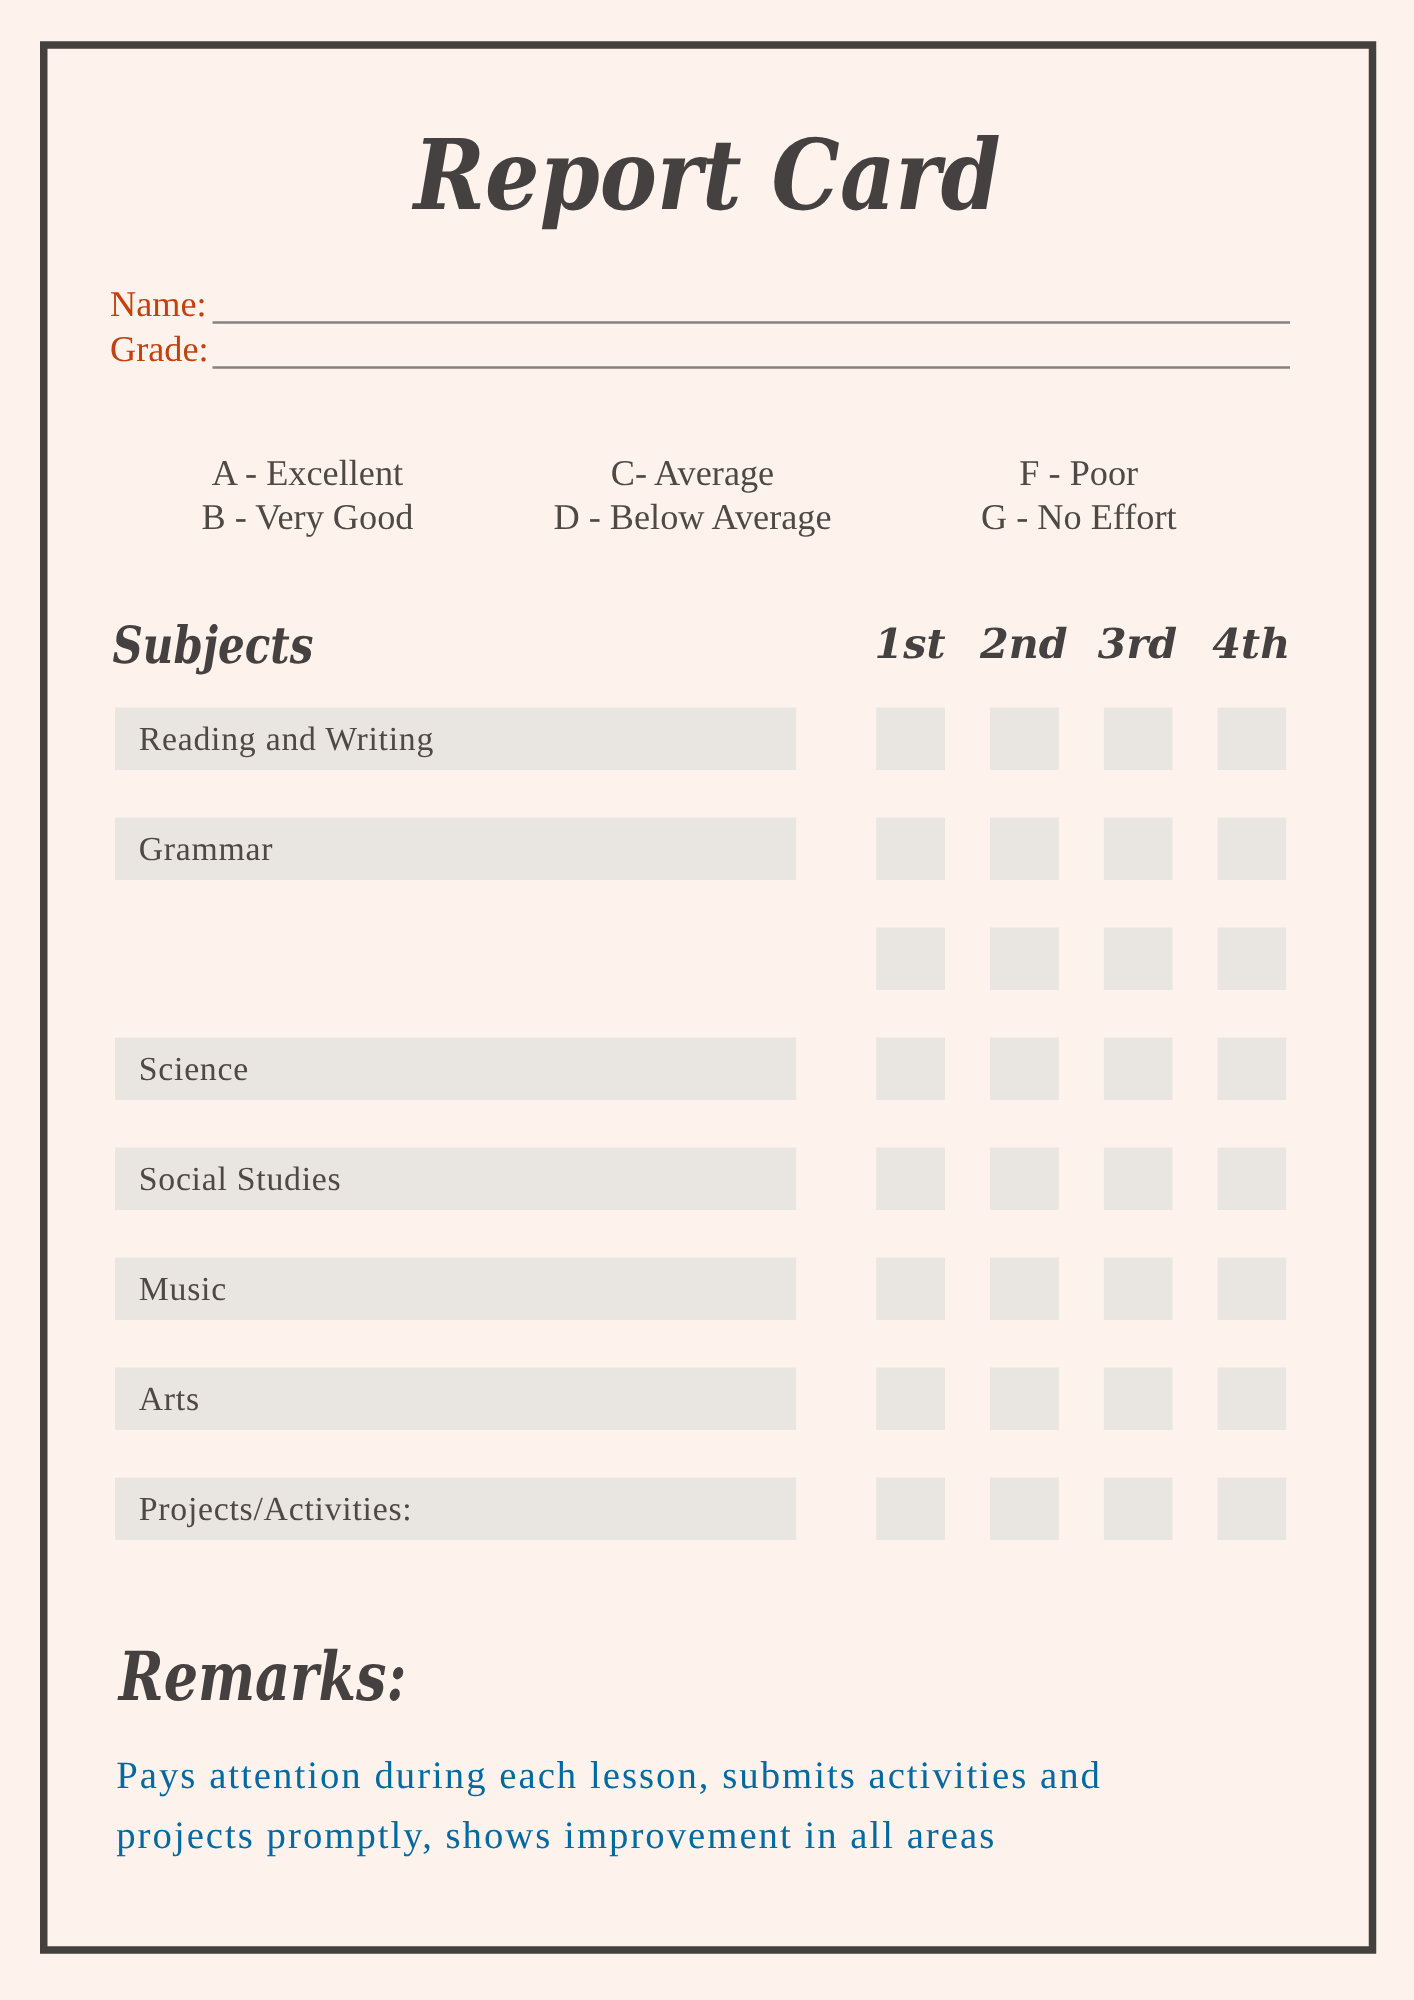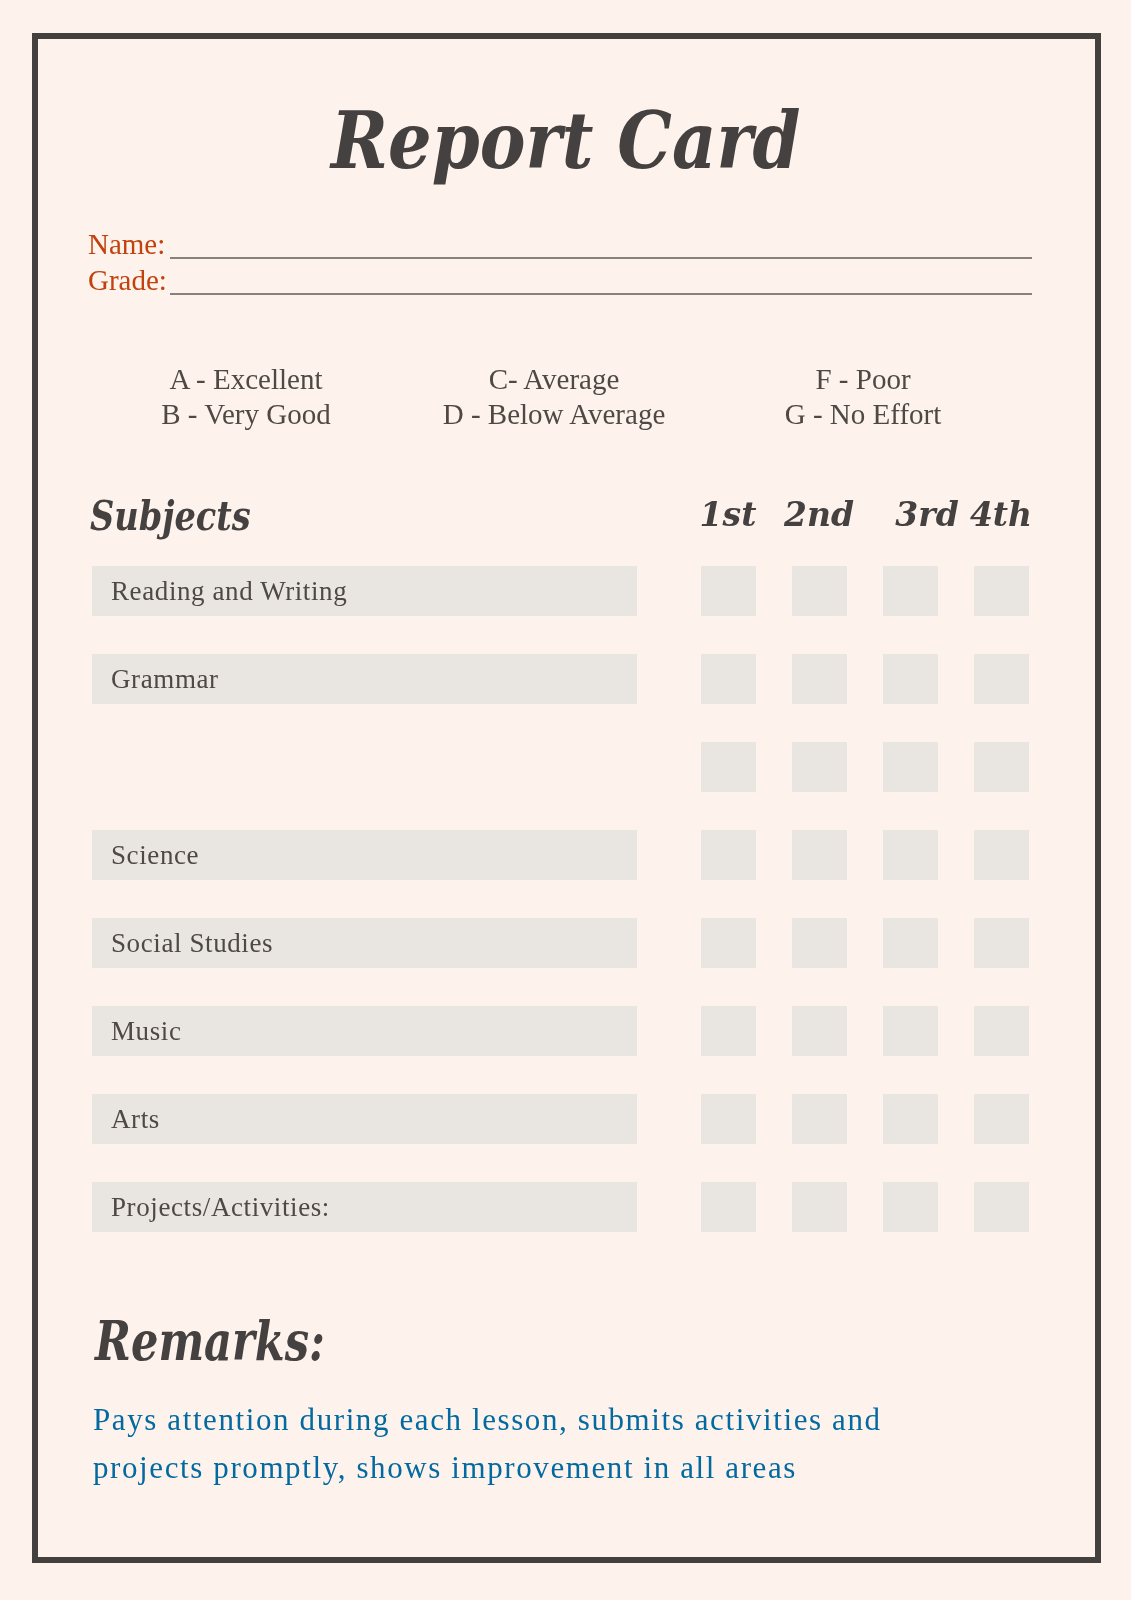--- a/index.html
+++ b/index.html
@@ -70,21 +70,21 @@
   .qtr{
     position:absolute;top:497px;
     transform:translateX(-50%);
     font-family:"DejaVu Serif", serif;
     font-style:italic;font-weight:bold;
     font-size:33px;line-height:36px;color:#454140;
     white-space:nowrap;
   }
   #qtr-1{left:728px;}
   #qtr-2{left:819px;}
-  #qtr-3{left:910px;margin-left:17px;}
+  #qtr-3{left:910px;}
   #qtr-4{left:1001px;}
   
   .srow{position:absolute;left:0;width:1131px;height:50px;}
   .srow .bar{
     position:absolute;left:92px;top:0;width:545px;height:50px;
     background:#e9e5e1;
     display:flex;align-items:center;
     box-sizing:border-box;padding-left:19px;
     font-size:27px;color:#4e4944;letter-spacing:0.6px;
     white-space:nowrap;

